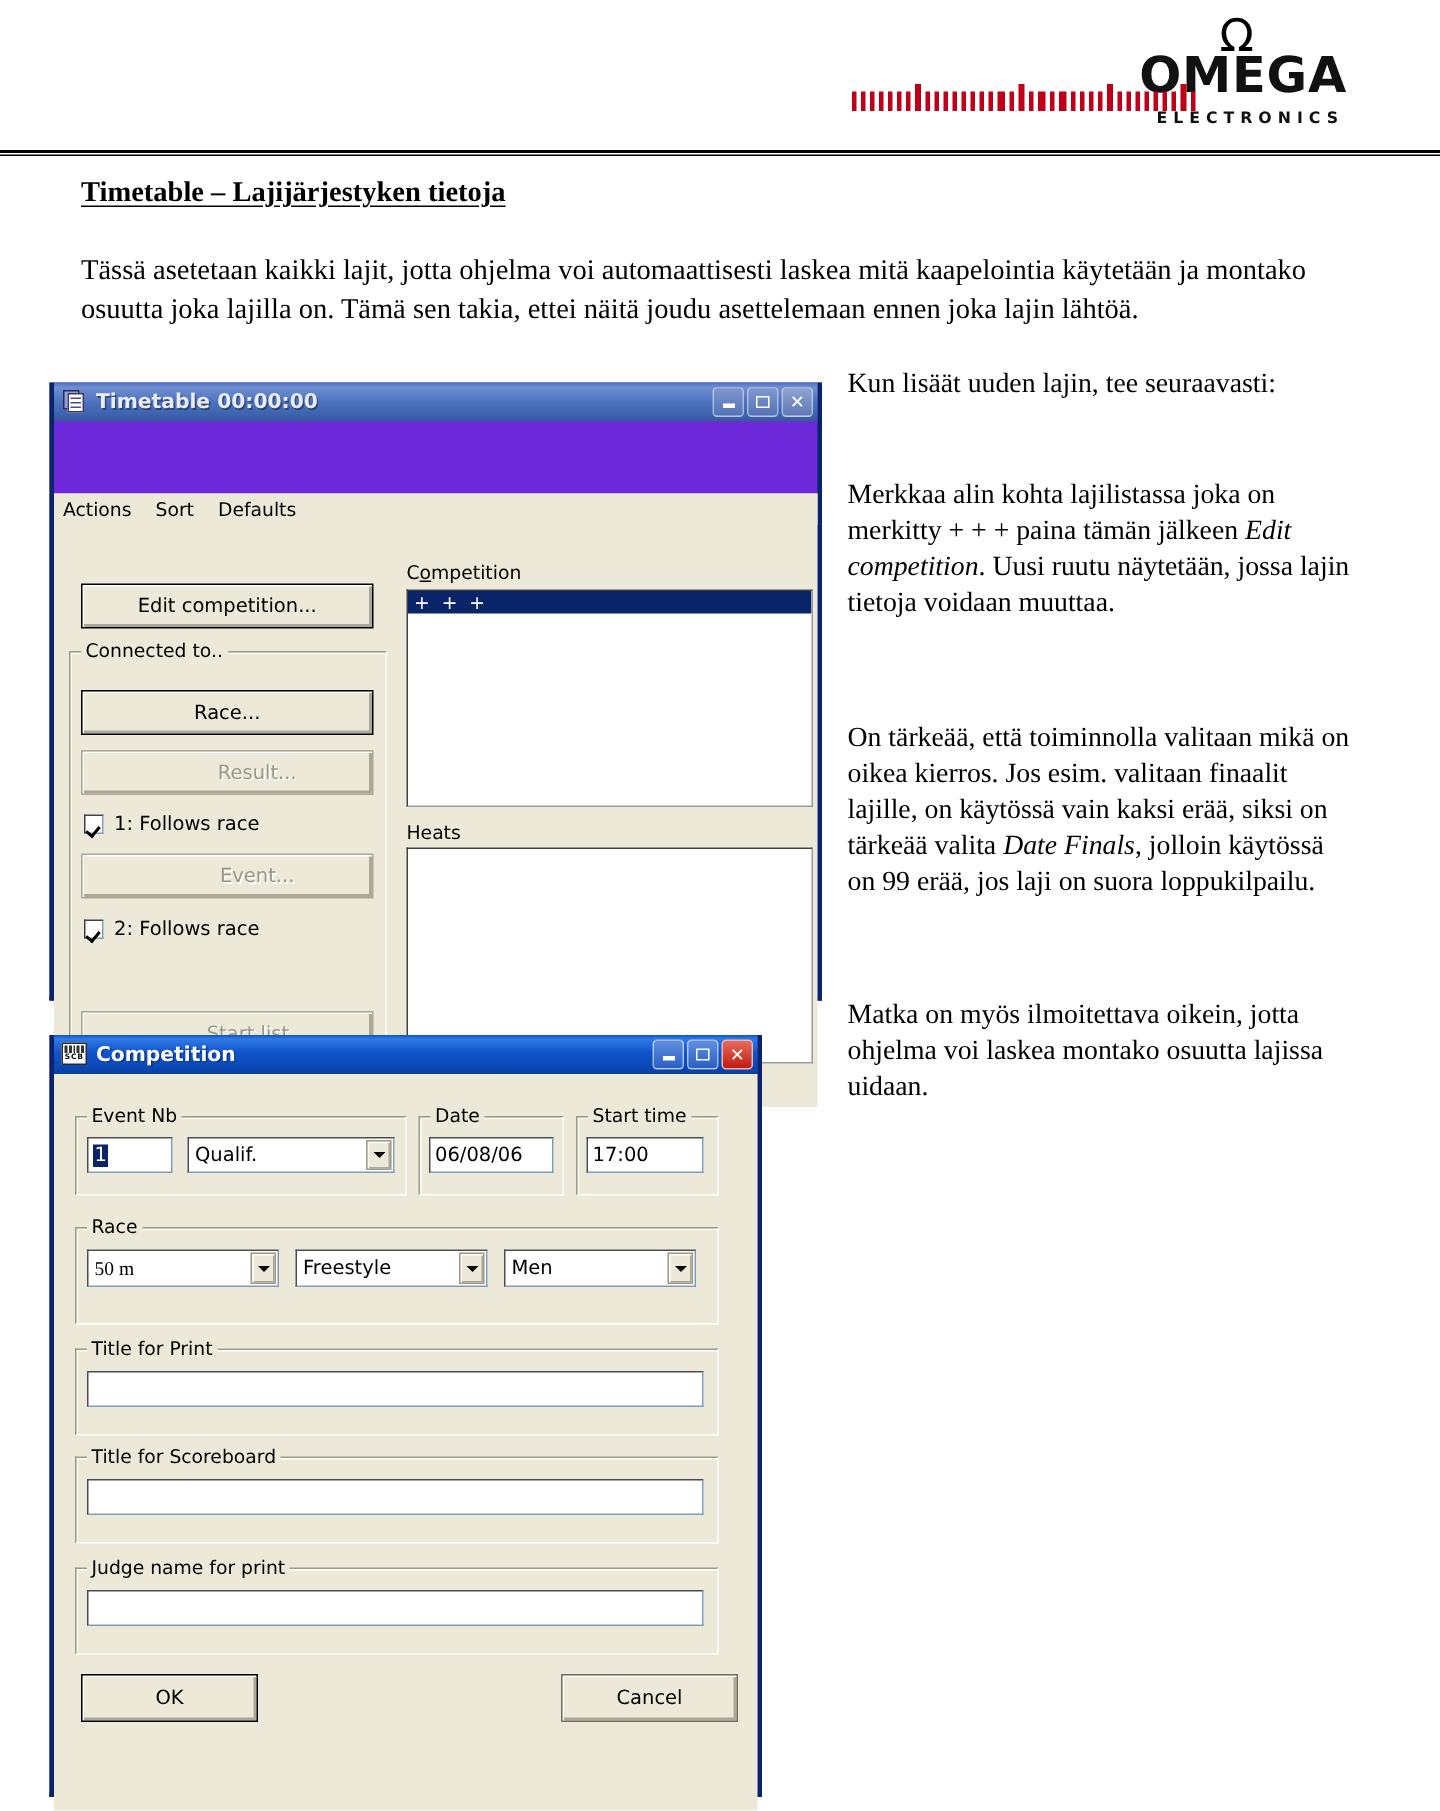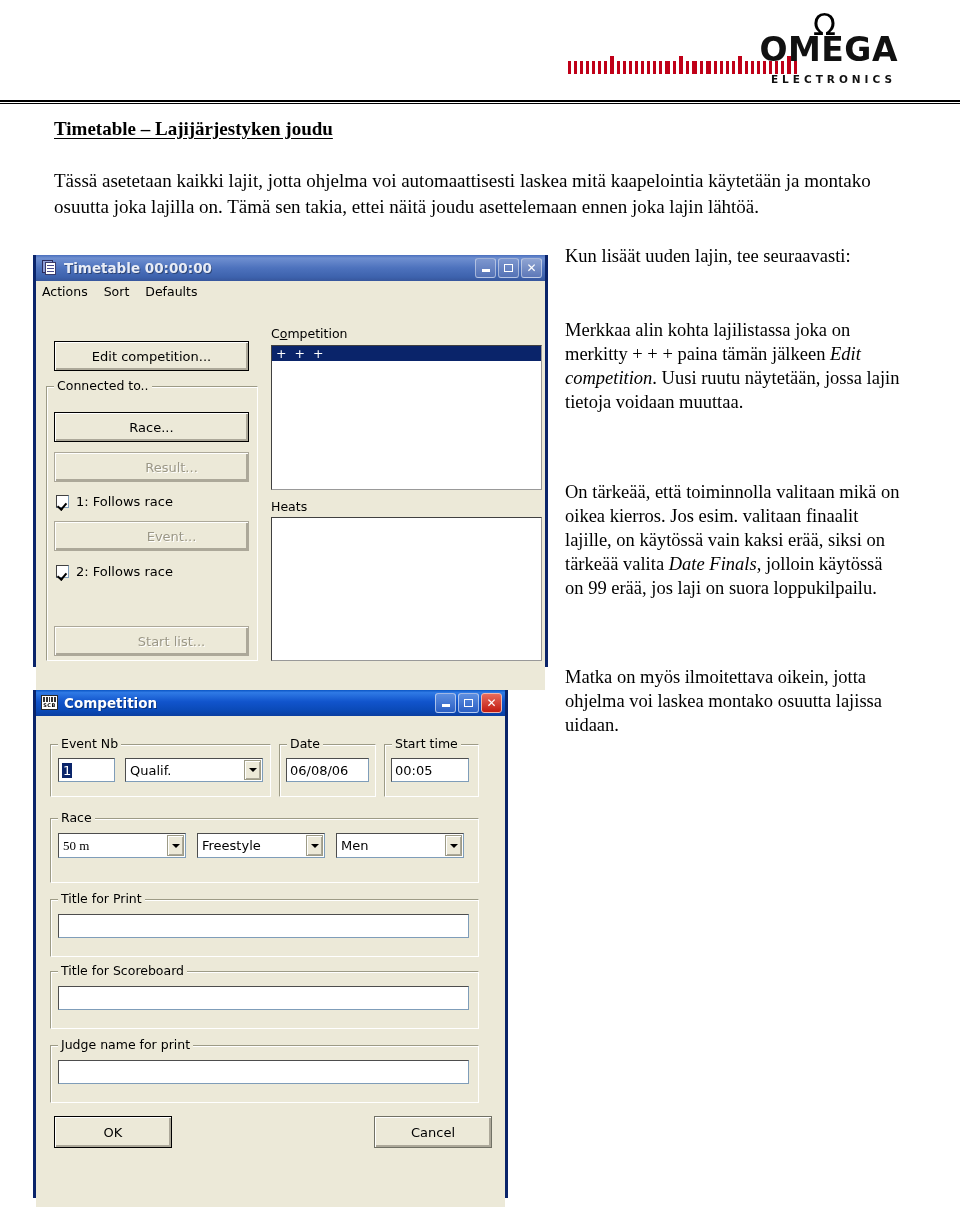--- a/index.html
+++ b/index.html
@@ -282,21 +282,21 @@
         <i style="width: 3px; height: 13px; background: rgb(192, 0, 24);"></i>
       </div>
   </div>
 </div>
 
 <div class="hr-double">
   <div class="l1"></div>
   <div class="l2"></div>
 </div>
 
-<div class="doc-title">Timetable – Lajijärjestyken joudu</div>
+<div class="doc-title">Timetable – Lajijärjestyken tietoja</div>
 <div class="intro">Tässä asetetaan kaikki lajit, jotta ohjelma voi automaattisesti laskea mitä kaapelointia käytetään ja montako osuutta joka lajilla on. Tämä sen takia, ettei näitä joudu asettelemaan ennen joka lajin lähtöä.</div>
 
 <div class="right-col" id="rc1">
   <p>Kun lisäät uuden lajin, tee seuraavasti:</p>
 </div>
 <div class="right-col" id="rc2">
   <p><span>Merkkaa alin kohta lajilistassa joka on merkitty + + + paina tämän jälkeen </span><em>Edit competition</em><span>. Uusi ruutu näytetään, jossa lajin tietoja voidaan muuttaa.</span></p>
 </div>
 <div class="right-col" id="rc3">
   <p><span>On tärkeää, että toiminnolla valitaan mikä on oikea kierros. Jos esim. valitaan finaalit lajille, on käytössä vain kaksi erää, siksi on tärkeää valita </span><em>Date Finals</em><span>, jolloin käytössä on 99 erää, jos laji on suora loppukilpailu.</span></p>
@@ -324,21 +324,21 @@
         </div>
       <div class="tbtn">
           <span class="gl-max"></span>
         </div>
       <div class="tbtn close">
           <span class="gl-close">✕</span>
         </div>
     </div>
   </div>
 
-  <div class="dlgbody" style="height:100%;">
+  <div class="dlgbody" style="height:100%;margin-top:48px;">
     <div class="menubar">
       <span>Actions</span>
       <span>Sort</span>
       <span>Defaults</span>
     </div>
 
     <div class="btn" style="left:18px; top:60px; width:195px; height:30px;">Edit competition...</div>
 
     <div class="grp" style="left:10px; top:105px; width:212px; height:275px;">
       <span class="grp-label">Connected to..</span>
@@ -424,21 +424,21 @@
       <span class="grp-label">Date</span>
     </div>
     <div class="field" style="left:250px; top:42px; width:83px; height:24px;">
       <span>06/08/06</span>
     </div>
 
     <div class="grp" style="left:348px; top:28px; width:95px; height:53px;">
       <span class="grp-label">Start time</span>
     </div>
     <div class="field" style="left:355px; top:42px; width:78px; height:24px;">
-      <span>00:05</span>
+      <span>17:00</span>
     </div>
 
     <div class="grp" style="left:14px; top:102px; width:429px; height:65px;">
       <span class="grp-label">Race</span>
     </div>
     <div class="combo" style="left:22px; top:117px; width:128px; height:25px;font-family:Liberation Serif, serif;">
       <span class="cv">50 m</span>
       <span class="arrow">
           <i class="caret"></i>
         </span>

